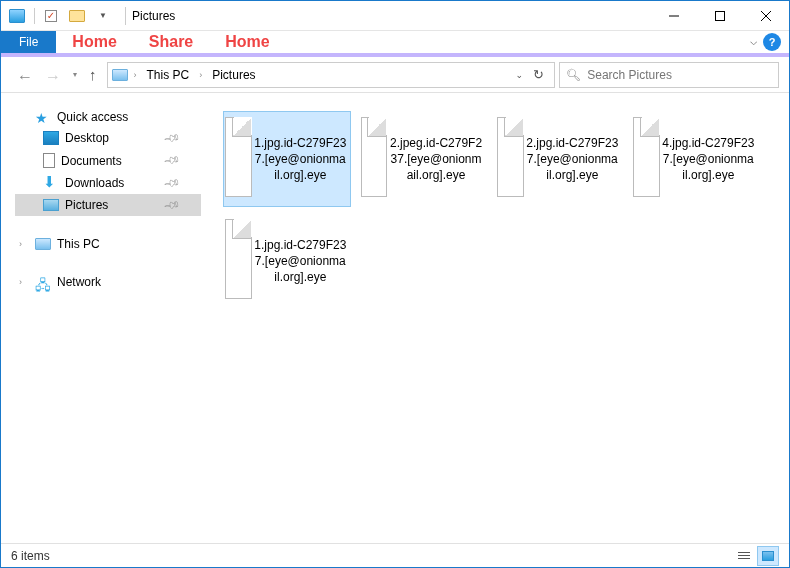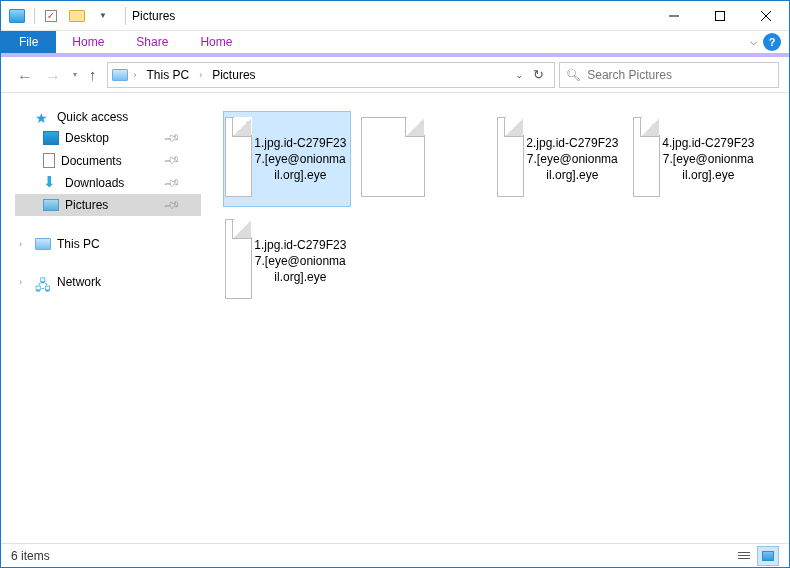--- a/index.html
+++ b/index.html
@@ -14,21 +14,21 @@
 .titlebar .dropdown-caret { font-size: 8px; color: #555; padding: 0 4px; }
 .titlebar .title-sep { width: 1px; height: 18px; background: #ccc; margin: 0 6px; }
 .titlebar .title-text { font-size: 12px; color: #000; }
 .titlebar .caption-btns { margin-left: auto; display: flex; }
 .titlebar .cap-btn { width: 46px; height: 30px; display: flex; align-items: center; justify-content: center; font-family: inherit; }
 .titlebar .cap-btn svg { width: 10px; height: 10px; }
 
 
 .ribbon { height: 26px; display: flex; align-items: stretch; border-bottom: 4px solid #c4b5fd; background: #fff; }
 .ribbon .file-tab { background: #1979ca; color: #fff; padding: 0 18px; display: flex; align-items: center; font-size: 12px; }
-.ribbon .tab { padding: 0 16px; display: flex; align-items: center; color: #a21caf; font-size: 12px; }
+.ribbon .tab { padding: 0 16px; display: flex; align-items: center; color: #ef4444; font-size: 16px; font-weight: bold; }
 .ribbon .right { margin-left: auto; display: flex; align-items: center; gap: 6px; padding-right: 8px; }
 .ribbon .caret-up { font-size: 9px; color: #555; }
 .ribbon .help { width: 18px; height: 18px; border-radius: 50%; background: #1e88e5; color: #fff; display: flex; align-items: center; justify-content: center; font-size: 11px; font-weight: bold; }
 
 
 .navbar { height: 36px; display: flex; align-items: center; padding: 4px 10px; gap: 4px; border-bottom: 1px solid #e1e1e1; }
 .nav-arrows { display: flex; align-items: center; gap: 12px; color: #888; padding: 0 6px; }
 .nav-arrows .enabled { color: #555; }
 .addr { flex: 1; height: 26px; border: 1px solid #ccc; display: flex; align-items: center; padding: 0 4px; gap: 4px; }
 .addr .crumb { padding: 2px 4px; color: #000; }
@@ -194,20 +194,21 @@
     </div>
   </div>
 
   <div class="content" id="file-list">
       <div class="file selected">
         <div class="file-icon"></div>
         <div class="file-label">1.jpg.id-C279F237.[eye@onionmail.org].eye</div>
       </div>
       <div class="file">
         <div class="file-icon"></div>
+        <div class="file-label">2.jpeg.id-C279F237.[eye@onionmail.org].eye</div>
       </div>
       <div class="file">
         <div class="file-icon"></div>
         <div class="file-label">2.jpg.id-C279F237.[eye@onionmail.org].eye</div>
       </div>
       <div class="file">
         <div class="file-icon"></div>
         <div class="file-label">4.jpg.id-C279F237.[eye@onionmail.org].eye</div>
       </div>
       <div class="file">

